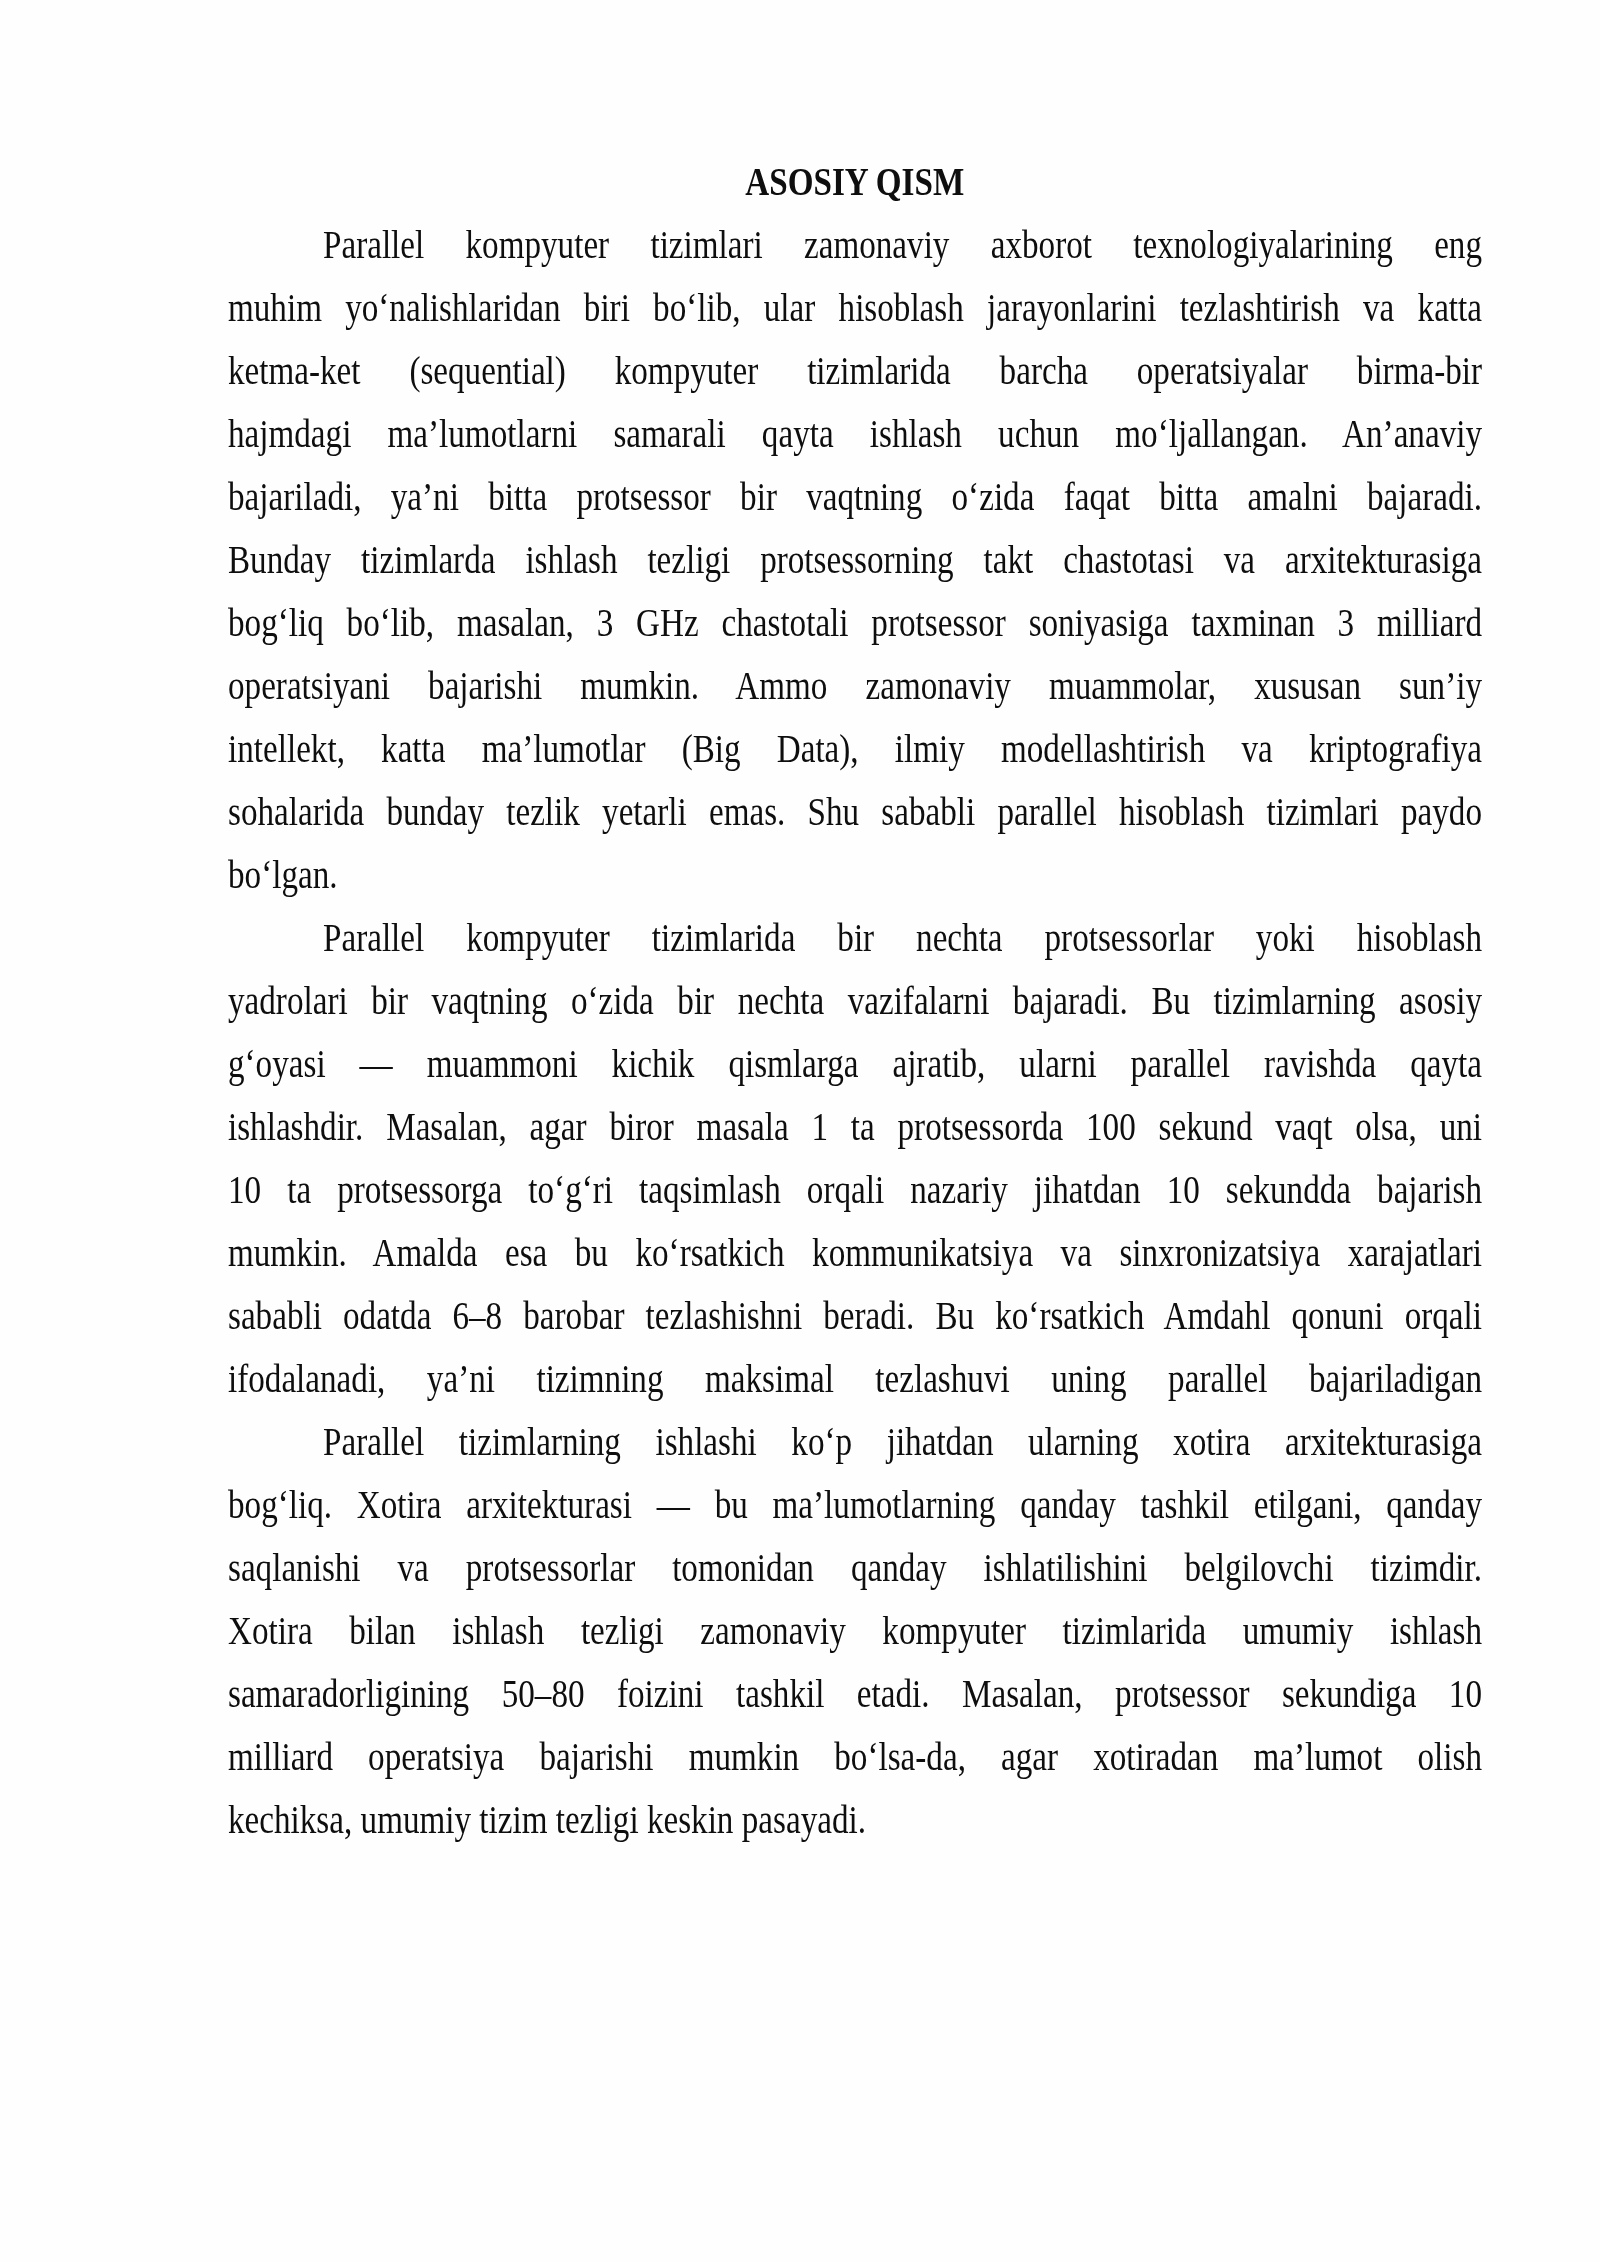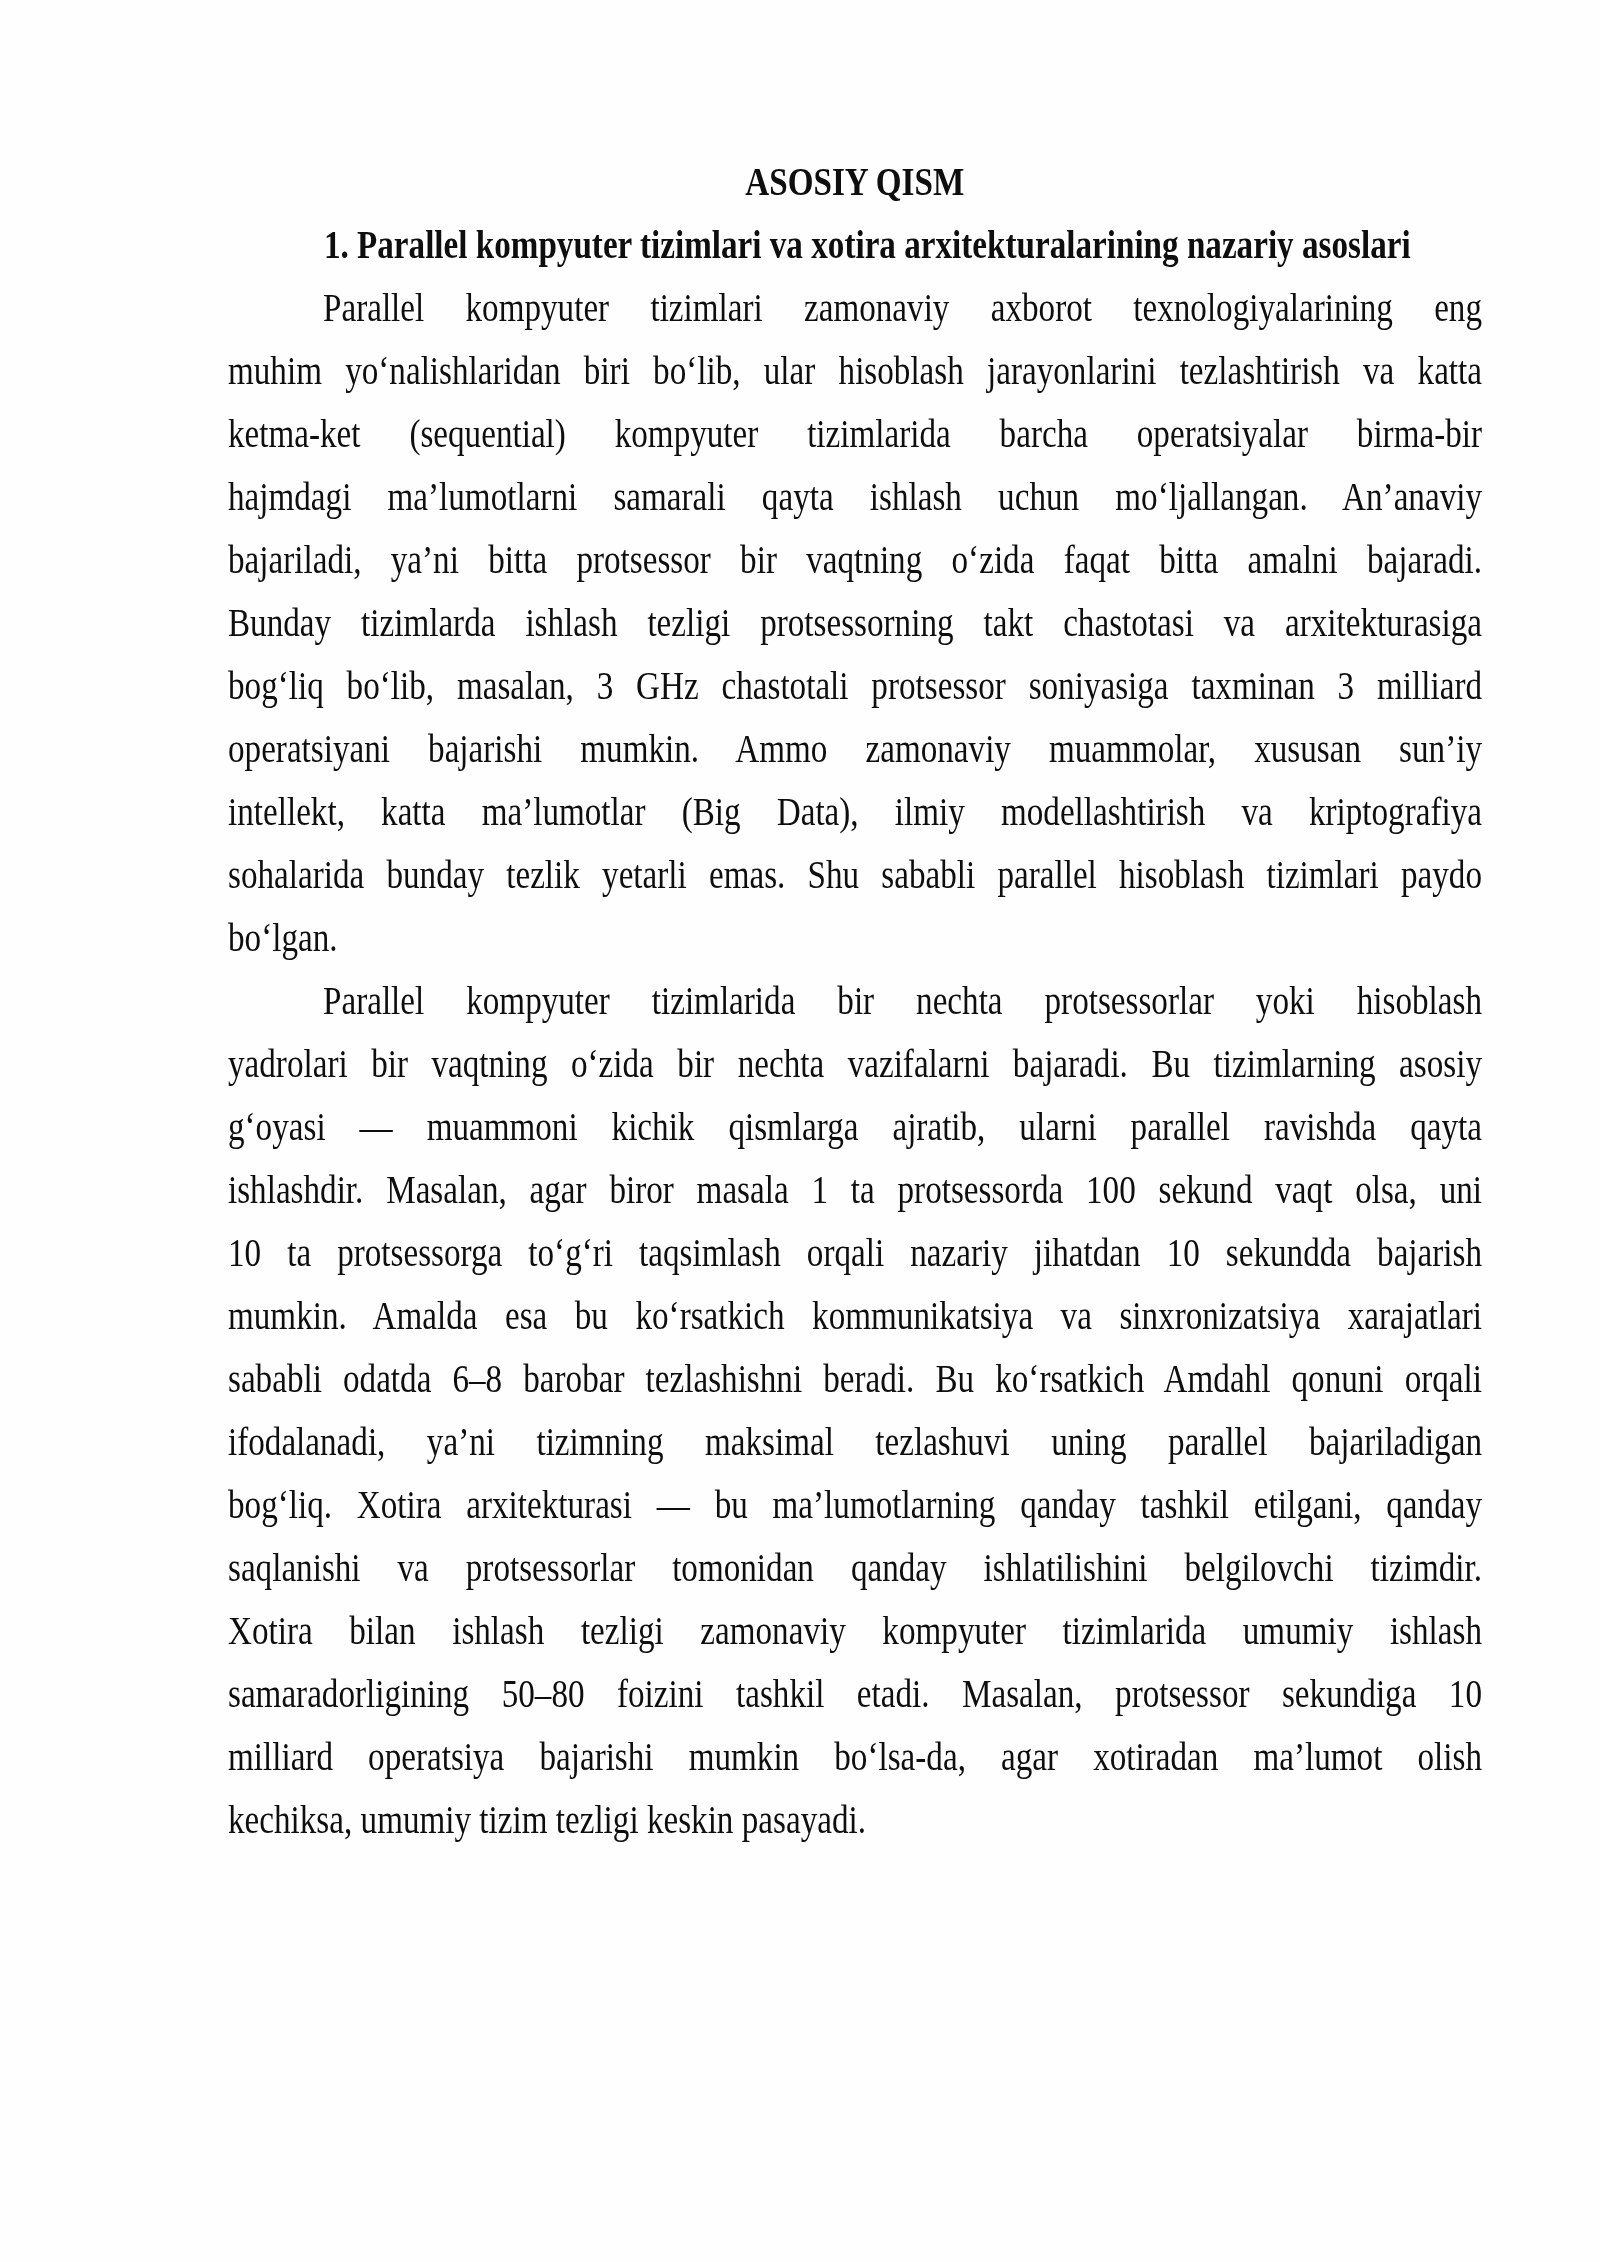--- a/index.html
+++ b/index.html
@@ -30,21 +30,20 @@
   .para .line.first{padding-left:95px;}
 </style>
 </head>
 <body>
 
 <div class="page">
   <div class="content">
 
     <div class="line center bold"><span class="ink">ASOSIY QISM</span></div>
 
-    <div class="line center bold"><span class="ink">1. Parallel kompyuter tizimlari va xotira arxitekturalarining nazariy asoslari</span></div>
 
     <div class="para">
         <div class="line just first"><span class="ink" style="word-spacing: 38.807px;">Parallel kompyuter tizimlari zamonaviy axborot texnologiyalarining eng</span></div>
         <div class="line just"><span class="ink" style="word-spacing: 17.5865px;">muhim yoʻnalishlaridan biri boʻlib, ular hisoblash jarayonlarini tezlashtirish va katta</span></div>
         <div class="line just"><span class="ink" style="word-spacing: 47.7131px;">ketma-ket (sequential) kompyuter tizimlarida barcha operatsiyalar birma-bir</span></div>
         <div class="line just"><span class="ink" style="word-spacing: 32.8277px;">hajmdagi ma’lumotlarni samarali qayta ishlash uchun moʻljallangan. An’anaviy</span></div>
         <div class="line just"><span class="ink" style="word-spacing: 24.72px;">bajariladi, ya’ni bitta protsessor bir vaqtning oʻzida faqat bitta amalni bajaradi.</span></div>
         <div class="line just"><span class="ink" style="word-spacing: 25.4703px;">Bunday tizimlarda ishlash tezligi protsessorning takt chastotasi va arxitekturasiga</span></div>
         <div class="line just"><span class="ink" style="word-spacing: 17.12px;">bogʻliq boʻlib, masalan, 3 GHz chastotali protsessor soniyasiga taxminan 3 milliard</span></div>
         <div class="line just"><span class="ink" style="word-spacing: 35.042px;">operatsiyani bajarishi mumkin. Ammo zamonaviy muammolar, xususan sun’iy</span></div>
@@ -56,20 +55,21 @@
         <div class="line just first"><span class="ink" style="word-spacing: 39.6024px;">Parallel kompyuter tizimlarida bir nechta protsessorlar yoki hisoblash</span></div>
         <div class="line just"><span class="ink" style="word-spacing: 17.8997px;">yadrolari bir vaqtning oʻzida bir nechta vazifalarni bajaradi. Bu tizimlarning asosiy</span></div>
         <div class="line just"><span class="ink" style="word-spacing: 30.1855px;">gʻoyasi — muammoni kichik qismlarga ajratib, ularni parallel ravishda qayta</span></div>
         <div class="line just"><span class="ink" style="word-spacing: 17.0675px;">ishlashdir. Masalan, agar biror masala 1 ta protsessorda 100 sekund vaqt olsa, uni</span></div>
         <div class="line just"><span class="ink" style="word-spacing: 20.8841px;">10 ta protsessorga toʻgʻri taqsimlash orqali nazariy jihatdan 10 sekundda bajarish</span></div>
         <div class="line just"><span class="ink" style="word-spacing: 22.6286px;">mumkin. Amalda esa bu koʻrsatkich kommunikatsiya va sinxronizatsiya xarajatlari</span></div>
         <div class="line just"><span class="ink" style="word-spacing: 15.07px;">sababli odatda 6–8 barobar tezlashishni beradi. Bu koʻrsatkich Amdahl qonuni orqali</span></div>
         <div class="line just"><span class="ink" style="word-spacing: 39.0219px;">ifodalanadi, ya’ni tizimning maksimal tezlashuvi uning parallel bajariladigan</span></div>
       </div>
     <div class="para">
+        <div class="line just first"><span class="ink" style="word-spacing: 30.9395px;">Parallel tizimlarning ishlashi koʻp jihatdan ularning xotira arxitekturasiga</span></div>
         <div class="line just"><span class="ink" style="word-spacing: 19.3903px;">bogʻliq. Xotira arxitekturasi — bu ma’lumotlarning qanday tashkil etilgani, qanday</span></div>
         <div class="line just"><span class="ink" style="word-spacing: 33.734px;">saqlanishi va protsessorlar tomonidan qanday ishlatilishini belgilovchi tizimdir.</span></div>
         <div class="line just"><span class="ink" style="word-spacing: 33.3161px;">Xotira bilan ishlash tezligi zamonaviy kompyuter tizimlarida umumiy ishlash</span></div>
         <div class="line just"><span class="ink" style="word-spacing: 28.4411px;">samaradorligining 50–80 foizini tashkil etadi. Masalan, protsessor sekundiga 10</span></div>
         <div class="line just"><span class="ink" style="word-spacing: 31.5641px;">milliard operatsiya bajarishi mumkin boʻlsa-da, agar xotiradan ma’lumot olish</span></div>
         <div class="line just last"><span class="ink">kechiksa, umumiy tizim tezligi keskin pasayadi.</span></div>
       </div>
 
   </div>
 </div>

